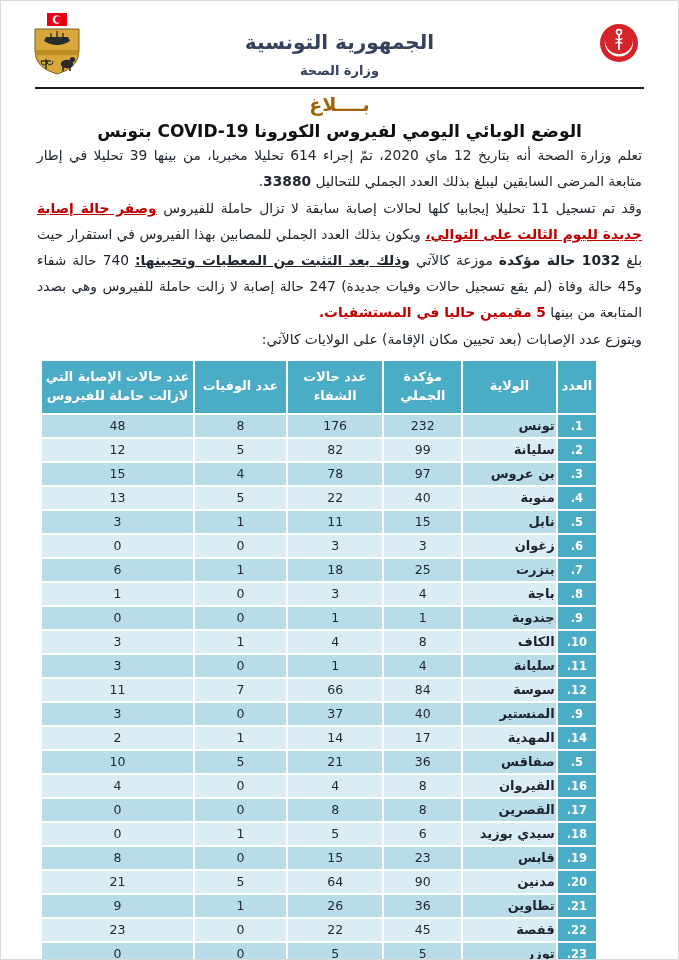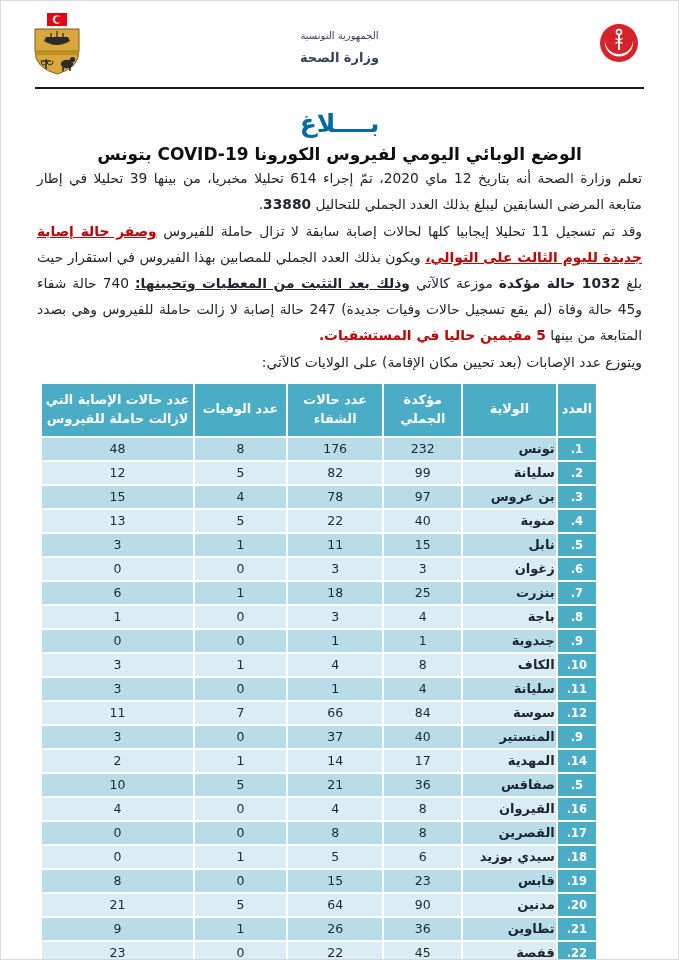--- a/index.html
+++ b/index.html
@@ -6,25 +6,25 @@
   .page{
     width:679px;height:960px;box-sizing:border-box;background:#fff;
     border:1px solid #d9d9d9;position:relative;overflow:hidden;
     font-family:"DejaVu Sans","Liberation Sans",sans-serif;
   }
   
   .hdr{position:relative;height:86px;}
   .coat{position:absolute;left:30px;top:12px;}
   .mlogo{position:absolute;right:38px;top:22px;}
   .hdr-center{position:absolute;top:29px;left:0;right:0;text-align:center;color:#36415e;}
-  .gov{font-size:10px;font-weight:normal;}
+  .gov{font-size:20px;font-weight:bold;}
   .min{font-size:13px;font-weight:bold;margin-top:9px;}
   .rule{border-top:2.5px solid #1c1c1c;margin:0 34px;}
   
-  .title{margin:20px 0 0;text-align:center;font-size:25px;font-weight:bold;color:#0369a1;}
+  .title{margin:4px 0 0;text-align:center;font-size:19px;font-weight:bold;color:#a16207;}
   .subtitle{margin:6px 0 2px;text-align:center;font-size:17px;font-weight:bold;color:#0f0f0f;direction:rtl;}
   
   .body-text{direction:rtl;text-align:justify;margin:2px 36px 0;font-size:13.8px;line-height:1.88;color:#20262e;}
   .para{margin:0 0 1px;}
   .red-bu{color:#C00000;font-weight:bold;text-decoration:underline;}
   .bld{font-weight:bold;}
   .bld-u{font-weight:bold;text-decoration:underline;}
   .red-b{color:#C00000;font-weight:bold;}
   
   table.stats{direction:rtl;border-collapse:separate;border-spacing:2.5px;margin:6px 0 0 39px;width:558px;table-layout:fixed;}

